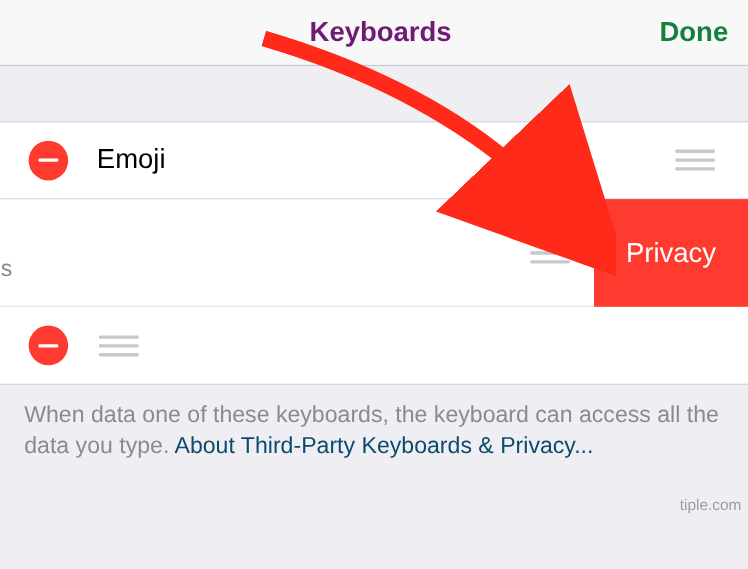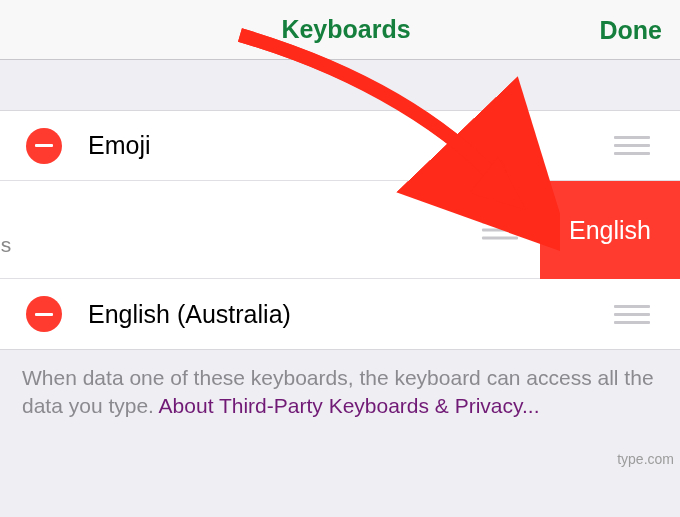--- a/index.html
+++ b/index.html
@@ -16,21 +16,21 @@
       background: #f8f8f8;
       border-bottom: 1px solid #c8c8cc;
       display: flex;
       align-items: center;
       justify-content: center;
       position: relative;
     }
     .header-title {
       font-size: 25px;
       font-weight: 600;
-      color: #15803d;
+      color: #701a75;
       margin-left: 12px;
     }
     .done-button {
       position: absolute;
       right: 18px;
       top: 50%;
       transform: translateY(-50%);
       font-size: 25px;
       font-weight: 600;
       color: #15803d;
@@ -137,21 +137,21 @@
       color: #fff;
       font-size: 25px;
       cursor: pointer;
     }
     .footer {
       padding: 14px 22px;
       font-size: 21px;
       color: #8a8a8f;
       line-height: 1.35;
     }
-    .footer .link { color: #701a75; }
+    .footer .link { color: #0c4a6e; }
     .watermark {
       position: absolute;
       right: 6px;
       bottom: 50px;
       font-size: 14px;
       color: #9c9c9c;
       transform: rotate(0deg);
     }
     
     .arrow-overlay {
@@ -188,42 +188,41 @@
   <div class="row swiped">
     <div class="swiped-content">
       <div class="swiped-title">oard</div>
       <div class="swiped-sub">tiple languages</div>
     </div>
     <div class="swiped-handle">
       <div class="drag-line"></div>
         <div class="drag-line"></div>
         <div class="drag-line"></div>
     </div>
-    <div class="delete-button">English</div>
+    <div class="delete-button">Privacy</div>
   </div>
 
   <div class="row">
     <div class="remove-circle">
         <div class="bar"></div>
       </div>
-    <div class="row-label">English (Australia)</div>
     <div class="drag-handle">
       <div class="drag-line"></div>
         <div class="drag-line"></div>
         <div class="drag-line"></div>
     </div>
   </div>
 
 </div>
 
 <div class="footer">
   <span>When data one of these keyboards, the keyboard can access all the data you type. </span><span class="link">About Third-Party Keyboards &amp; Privacy...</span>
 </div>
 
-<div class="watermark">type.com</div>
+<div class="watermark">tiple.com</div>
 
 <svg class="arrow-overlay" width="340" height="230">
   <defs>
     <marker id="ah" markerWidth="12" markerHeight="12" refX="6" refY="6" orient="auto">
       <path d="M0,0 L12,6 L0,12 Z" fill="#ff2a1a"></path>
     </marker>
   </defs>
   <path d="M 20 10 Q 190 60 295 170" stroke="#ff2a1a" stroke-width="14" fill="none" marker-end="url(#ah)"></path>
   <path d="M 295 170 L 255 160 L 282 135 Z" fill="#ff2a1a"></path>
   <path d="M 20 10 Q 190 60 280 158" stroke="#ff2a1a" stroke-width="14" fill="none"></path>

